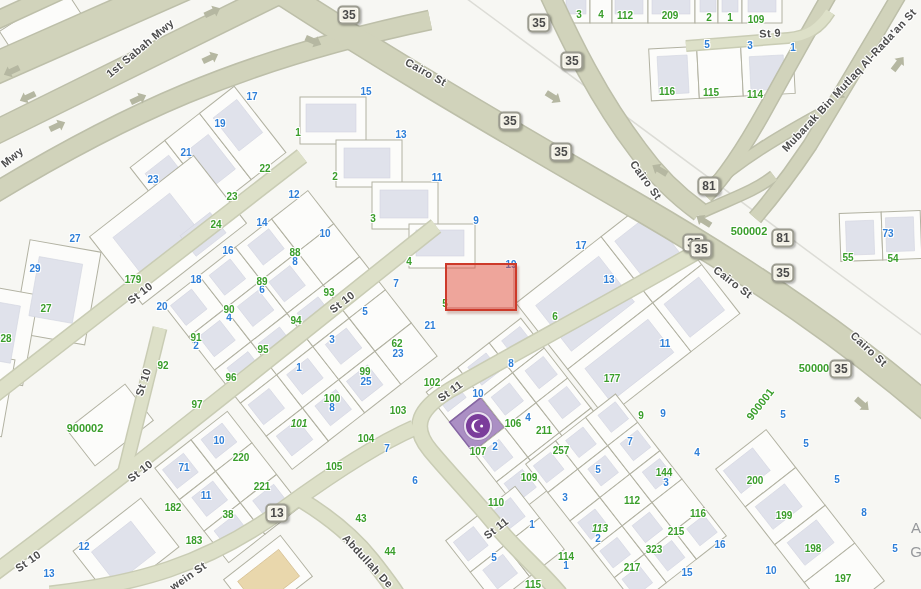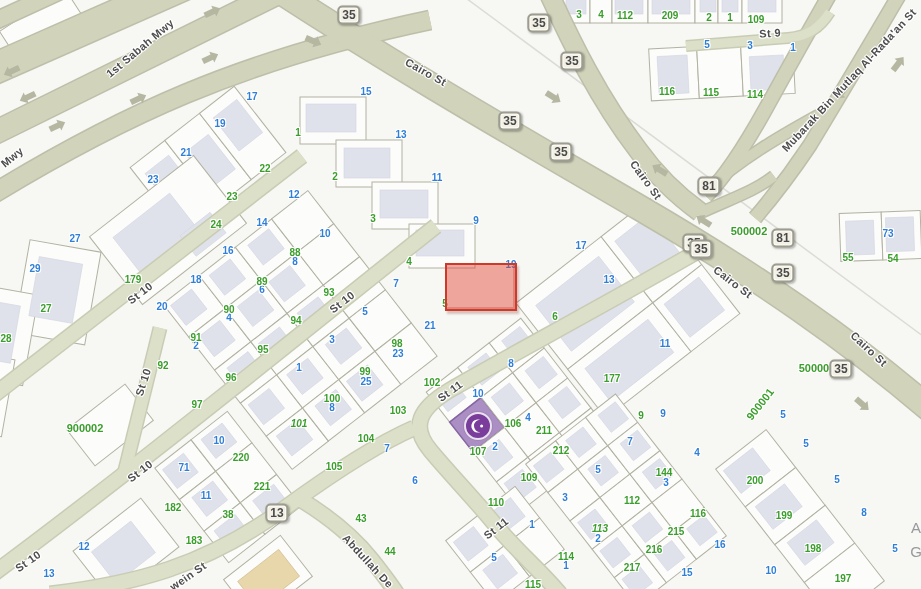--- a/index.html
+++ b/index.html
@@ -415,52 +415,52 @@
       <div class="lbl num green" style="left: 295px; top: 252px; transform: translate(-50%, -50%) rotate(0deg);">88</div>
       <div class="lbl num green" style="left: 262px; top: 281px; transform: translate(-50%, -50%) rotate(0deg);">89</div>
       <div class="lbl num green" style="left: 229px; top: 309px; transform: translate(-50%, -50%) rotate(0deg);">90</div>
       <div class="lbl num green" style="left: 196px; top: 337px; transform: translate(-50%, -50%) rotate(0deg);">91</div>
       <div class="lbl num green" style="left: 163px; top: 365px; transform: translate(-50%, -50%) rotate(0deg);">92</div>
       <div class="lbl num green" style="left: 329px; top: 292px; transform: translate(-50%, -50%) rotate(0deg);">93</div>
       <div class="lbl num green" style="left: 296px; top: 320px; transform: translate(-50%, -50%) rotate(0deg);">94</div>
       <div class="lbl num green" style="left: 263px; top: 349px; transform: translate(-50%, -50%) rotate(0deg);">95</div>
       <div class="lbl num green" style="left: 231px; top: 377px; transform: translate(-50%, -50%) rotate(0deg);">96</div>
       <div class="lbl num green" style="left: 197px; top: 404px; transform: translate(-50%, -50%) rotate(0deg);">97</div>
-      <div class="lbl num green" style="left: 397px; top: 343px; transform: translate(-50%, -50%) rotate(0deg);">98</div>
+      <div class="lbl num green" style="left: 397px; top: 343px; transform: translate(-50%, -50%) rotate(0deg);">62</div>
       <div class="lbl num green" style="left: 365px; top: 371px; transform: translate(-50%, -50%) rotate(0deg);">99</div>
       <div class="lbl num green" style="left: 332px; top: 398px; transform: translate(-50%, -50%) rotate(0deg);">100</div>
       <div class="lbl num green" style="left: 299px; top: 423px; transform: translate(-50%, -50%) rotate(0deg); font-style: italic;">101</div>
       <div class="lbl num green" style="left: 432px; top: 382px; transform: translate(-50%, -50%) rotate(0deg);">102</div>
       <div class="lbl num green" style="left: 398px; top: 410px; transform: translate(-50%, -50%) rotate(0deg);">103</div>
       <div class="lbl num green" style="left: 366px; top: 438px; transform: translate(-50%, -50%) rotate(0deg);">104</div>
       <div class="lbl num green" style="left: 334px; top: 466px; transform: translate(-50%, -50%) rotate(0deg);">105</div>
       <div class="lbl num green" style="left: 513px; top: 423px; transform: translate(-50%, -50%) rotate(0deg);">106</div>
       <div class="lbl num green" style="left: 544px; top: 430px; transform: translate(-50%, -50%) rotate(0deg);">211</div>
       <div class="lbl num green" style="left: 478px; top: 451px; transform: translate(-50%, -50%) rotate(0deg);">107</div>
-      <div class="lbl num green" style="left: 561px; top: 450px; transform: translate(-50%, -50%) rotate(0deg);">212</div>
+      <div class="lbl num green" style="left: 561px; top: 450px; transform: translate(-50%, -50%) rotate(0deg);">257</div>
       <div class="lbl num green" style="left: 529px; top: 477px; transform: translate(-50%, -50%) rotate(0deg);">109</div>
       <div class="lbl num green" style="left: 496px; top: 502px; transform: translate(-50%, -50%) rotate(0deg);">110</div>
       <div class="lbl num green" style="left: 555px; top: 316px; transform: translate(-50%, -50%) rotate(0deg);">6</div>
       <div class="lbl num green" style="left: 612px; top: 378px; transform: translate(-50%, -50%) rotate(0deg);">177</div>
       <div class="lbl num green" style="left: 848px; top: 257px; transform: translate(-50%, -50%) rotate(0deg);">55</div>
       <div class="lbl num green" style="left: 893px; top: 258px; transform: translate(-50%, -50%) rotate(0deg);">54</div>
       <div class="lbl num green" style="left: 241px; top: 457px; transform: translate(-50%, -50%) rotate(0deg);">220</div>
       <div class="lbl num green" style="left: 262px; top: 486px; transform: translate(-50%, -50%) rotate(0deg);">221</div>
       <div class="lbl num green" style="left: 173px; top: 507px; transform: translate(-50%, -50%) rotate(0deg);">182</div>
       <div class="lbl num green" style="left: 228px; top: 514px; transform: translate(-50%, -50%) rotate(0deg);">38</div>
       <div class="lbl num green" style="left: 194px; top: 540px; transform: translate(-50%, -50%) rotate(0deg);">183</div>
       <div class="lbl num green" style="left: 641px; top: 415px; transform: translate(-50%, -50%) rotate(0deg);">9</div>
       <div class="lbl num green" style="left: 664px; top: 472px; transform: translate(-50%, -50%) rotate(0deg);">144</div>
       <div class="lbl num green" style="left: 632px; top: 500px; transform: translate(-50%, -50%) rotate(0deg);">112</div>
       <div class="lbl num green" style="left: 600px; top: 528px; transform: translate(-50%, -50%) rotate(0deg); font-style: italic;">113</div>
       <div class="lbl num green" style="left: 566px; top: 556px; transform: translate(-50%, -50%) rotate(0deg);">114</div>
       <div class="lbl num green" style="left: 533px; top: 584px; transform: translate(-50%, -50%) rotate(0deg);">115</div>
       <div class="lbl num green" style="left: 698px; top: 513px; transform: translate(-50%, -50%) rotate(0deg);">116</div>
       <div class="lbl num green" style="left: 676px; top: 531px; transform: translate(-50%, -50%) rotate(0deg);">215</div>
-      <div class="lbl num green" style="left: 654px; top: 549px; transform: translate(-50%, -50%) rotate(0deg);">216</div>
+      <div class="lbl num green" style="left: 654px; top: 549px; transform: translate(-50%, -50%) rotate(0deg);">323</div>
       <div class="lbl num green" style="left: 632px; top: 567px; transform: translate(-50%, -50%) rotate(0deg);">217</div>
       <div class="lbl num green" style="left: 755px; top: 480px; transform: translate(-50%, -50%) rotate(0deg);">200</div>
       <div class="lbl num green" style="left: 784px; top: 515px; transform: translate(-50%, -50%) rotate(0deg);">199</div>
       <div class="lbl num green" style="left: 813px; top: 548px; transform: translate(-50%, -50%) rotate(0deg);">198</div>
       <div class="lbl num green" style="left: 843px; top: 578px; transform: translate(-50%, -50%) rotate(0deg);">197</div>
       <div class="lbl num green" style="left: 361px; top: 518px; transform: translate(-50%, -50%) rotate(0deg);">43</div>
       <div class="lbl num green" style="left: 390px; top: 551px; transform: translate(-50%, -50%) rotate(0deg);">44</div>
       <div class="lbl edge" style="left: 916px; top: 527px; transform: translate(-50%, -50%) rotate(0deg);">A</div>
       <div class="lbl edge" style="left: 916px; top: 551px; transform: translate(-50%, -50%) rotate(0deg);">G</div>
       <div class="shield" style="left: 349px; top: 15px; transform: translate(-50%, -50%);">35</div>

